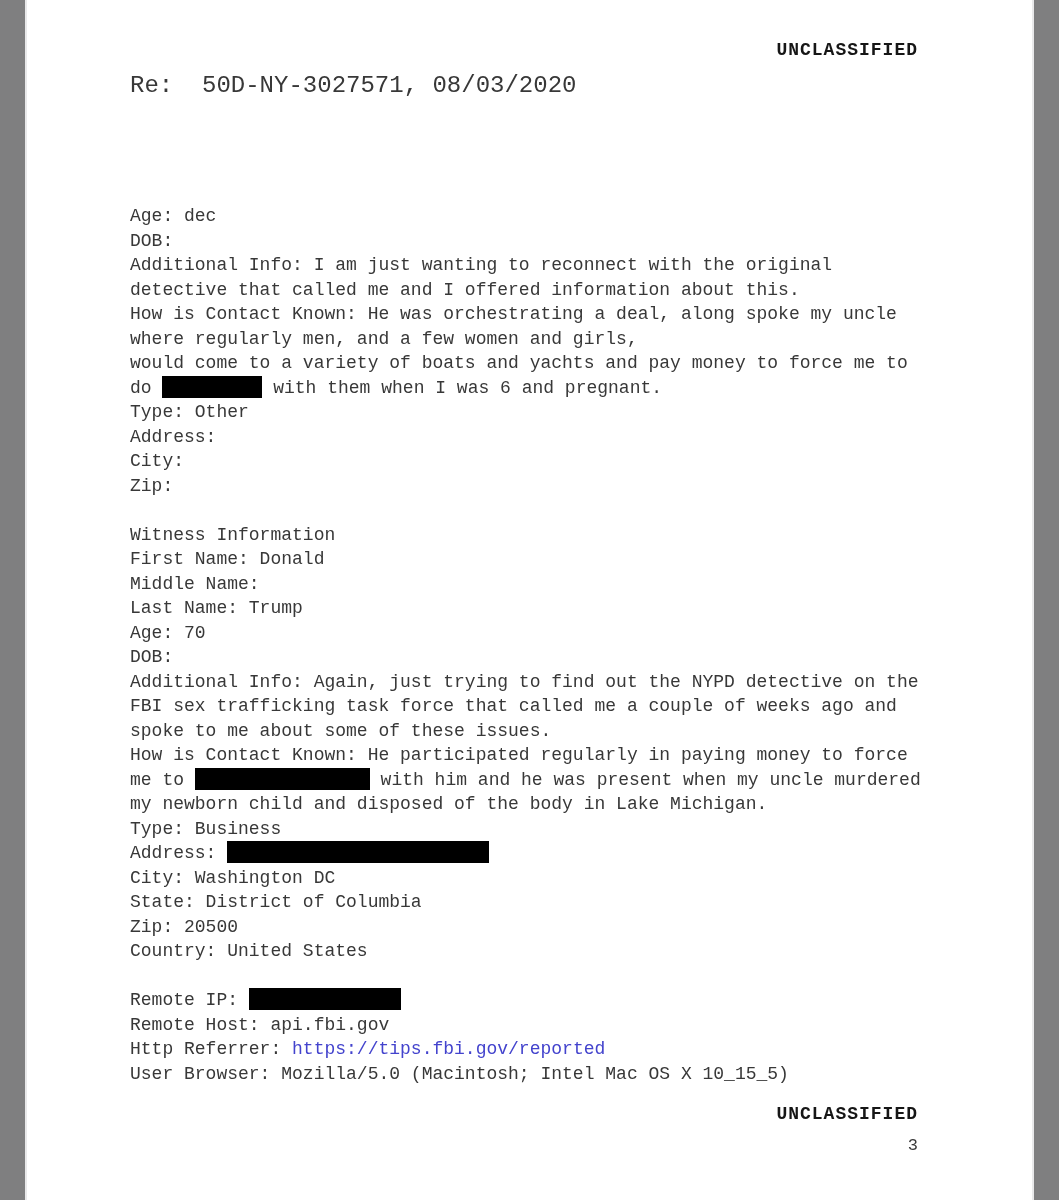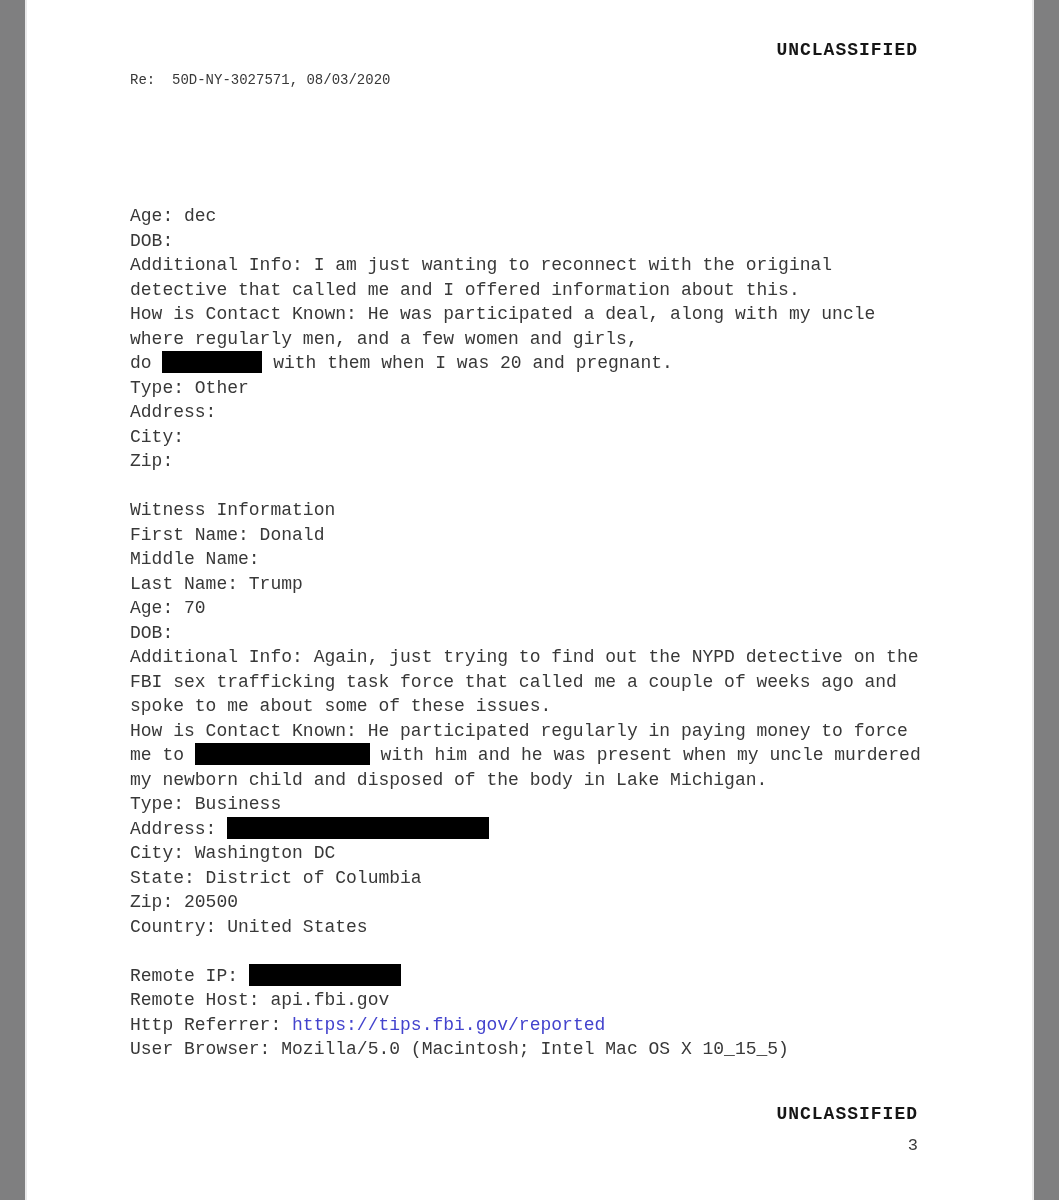--- a/index.html
+++ b/index.html
@@ -40,21 +40,21 @@
   }
   .classification.top { top: 40px; }
   .classification.bottom { top: 1104px; }
   .page-number {
     top: 1136px;
     font-size: 17px;
     color: var(--text);
   }
   .re-line {
     position: absolute; left: 130px; top: 72px;
-    font-size: 14px; color: var(--text);
+    font-size: 24px; color: var(--text);
     white-space: pre;
   }
   .doc-body {
     position: absolute; left: 130px; top: 204px; width: 830px;
   }
   .doc-line {
     height: 24.5px;
     line-height: 24.5px;
     font-size: 18px;
     color: var(--text);
@@ -82,23 +82,24 @@
 
   <div class="center-col classification top">UNCLASSIFIED</div>
 
   <div class="re-line">Re:  50D-NY-3027571, 08/03/2020</div>
 
   <div class="doc-body" id="doc-body">
       <div class="doc-line"><span>Age: dec</span></div>
       <div class="doc-line"><span>DOB:</span></div>
       <div class="doc-line"><span>Additional Info: I am just wanting to reconnect with the original</span></div>
       <div class="doc-line"><span>detective that called me and I offered information about this.</span></div>
-      <div class="doc-line"><span>How is Contact Known: He was participated a deal, along with my uncle</span></div>
+      <div class="doc-line"><span>How is Contact Known: He was orchestrating a deal, along spoke my uncle</span></div>
       <div class="doc-line"><span>where regularly men, and a few women and girls,</span></div>
-      <div class="doc-line"><span>do </span><span class="redact" style="width: 100px;"></span><span> with them when I was 20 and pregnant.</span></div>
+      <div class="doc-line"><span>would come to a variety of boats and yachts and pay money to force me to</span></div>
+      <div class="doc-line"><span>do </span><span class="redact" style="width: 100px;"></span><span> with them when I was 6 and pregnant.</span></div>
       <div class="doc-line"><span>Type: Other</span></div>
       <div class="doc-line"><span>Address:</span></div>
       <div class="doc-line"><span>City:</span></div>
       <div class="doc-line"><span>Zip:</span></div>
       <div class="doc-line">&nbsp;</div>
       <div class="doc-line"><span>Witness Information</span></div>
       <div class="doc-line"><span>First Name: Donald</span></div>
       <div class="doc-line"><span>Middle Name:</span></div>
       <div class="doc-line"><span>Last Name: Trump</span></div>
       <div class="doc-line"><span>Age: 70</span></div>

